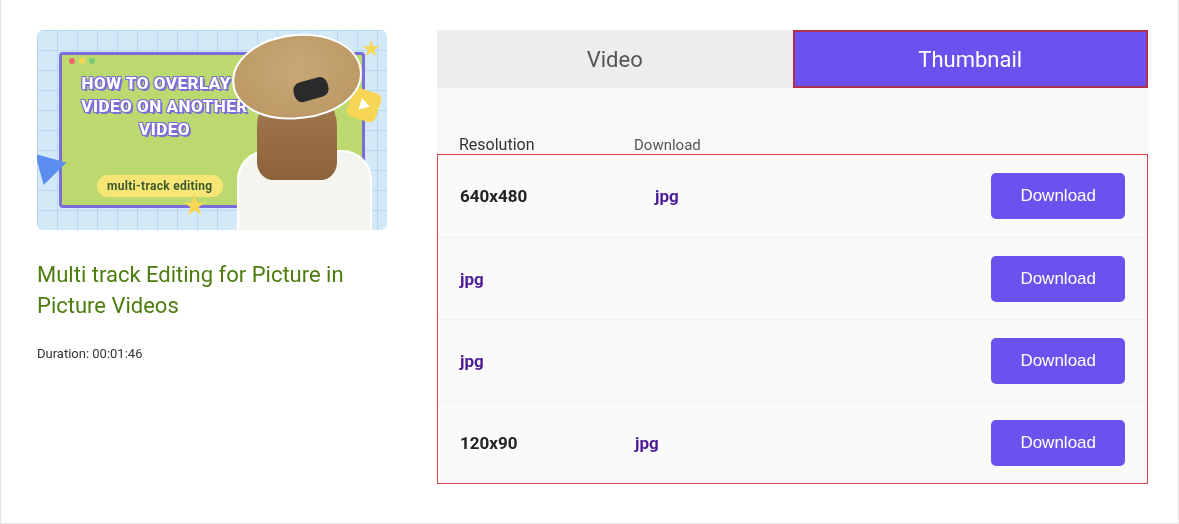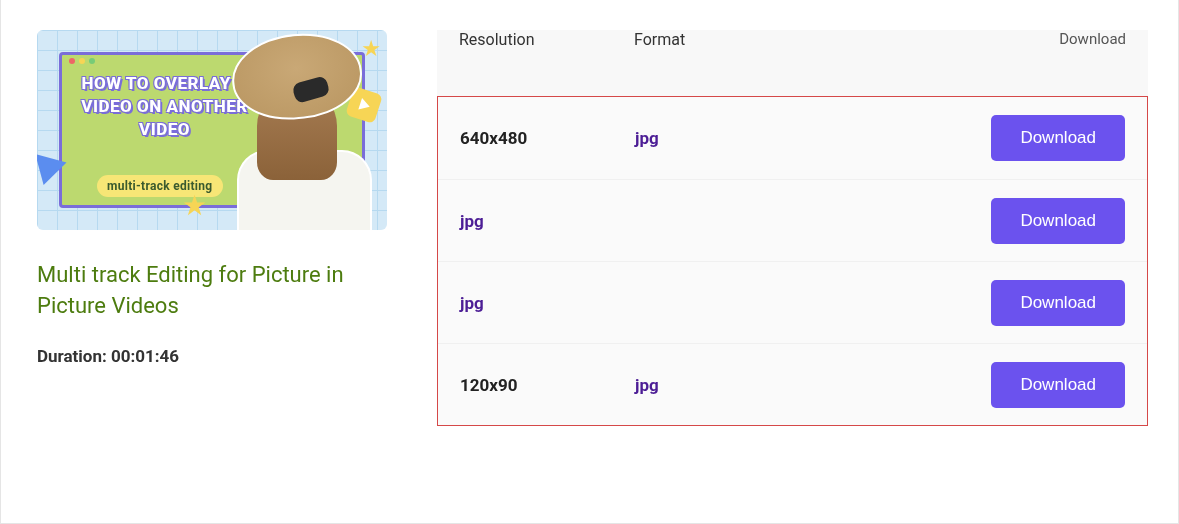--- a/index.html
+++ b/index.html
@@ -188,24 +188,24 @@
     .dot.y { background: #f7d555; }
     .dot.g { background: #7c7; }
     .video-title {
       font-size: 22px;
       font-weight: 400;
       color: #4d7c0f;
       margin-top: 30px;
       line-height: 1.4;
     }
     .video-duration {
-      font-size: 17px;
+      font-size: 13px;
       color: #333;
       margin-top: 24px;
-      font-weight: 700;
+      font-weight: 400;
     }
     .right-col {
       flex: 1;
       min-width: 0;
     }
     .tabs {
       display: flex;
       height: 58px;
       position: relative;
     }
@@ -224,21 +224,21 @@
       color: #fff;
       font-weight: 400;
       position: relative;
     }
     .tab.active.highlighted {
       outline: 2px solid #b03050;
       outline-offset: -2px;
     }
     .table-header {
       display: flex;
-      align-items: flex-start;
+      align-items: flex-end;
       height: 66px;
       padding: 0 22px;
       background: #f8f8f8;
       font-size: 16px;
       color: #333;
     }
     .col-res { width: 175px; font-weight: 400; }
     .col-fmt { flex: 1; font-weight: 400; }
     .col-dl { text-align: right; font-weight: 400; color: #555; font-size: 15px; }
     .rows-container {
@@ -247,20 +247,21 @@
     .row {
       display: flex;
       align-items: center;
       height: 82px;
       padding: 0 22px;
       background: #fafafa;
       border-top: 1px solid #f0f0f0;
     }
     .rows-container .row:first-child {
       border-top: none;
+      gap: 20px;
     }
     .row .res {
       width: 175px;
       font-size: 17px;
       font-weight: 700;
       color: #222;
     }
     .row .fmt {
       flex: 1;
       font-size: 17px;
@@ -299,23 +300,26 @@
       <div class="shirt"></div>
       <div class="hair"></div>
       <div class="hat"></div>
     </div>
   </div>
   <h2 class="video-title">Multi track Editing for Picture in Picture Videos</h2>
   <div class="video-duration">Duration: 00:01:46</div>
 </div>
 
 <div class="right-col">
+  <div class="tabs">
+    <div class="tab">Video</div>
+    <div class="tab active highlighted">Thumbnail</div>
+  </div>
   <div class="table-header">
     <div class="col-res">Resolution</div>
-    <div class="col-fmt">Format</div>
     <div class="col-dl">Download</div>
   </div>
   <div class="rows-container">
     <div class="row">
       <div class="res">640x480</div>
       <div class="fmt">jpg</div>
       <button class="download-btn">Download</button>
     </div>
     <div class="row">
       <div class="fmt">jpg</div>

